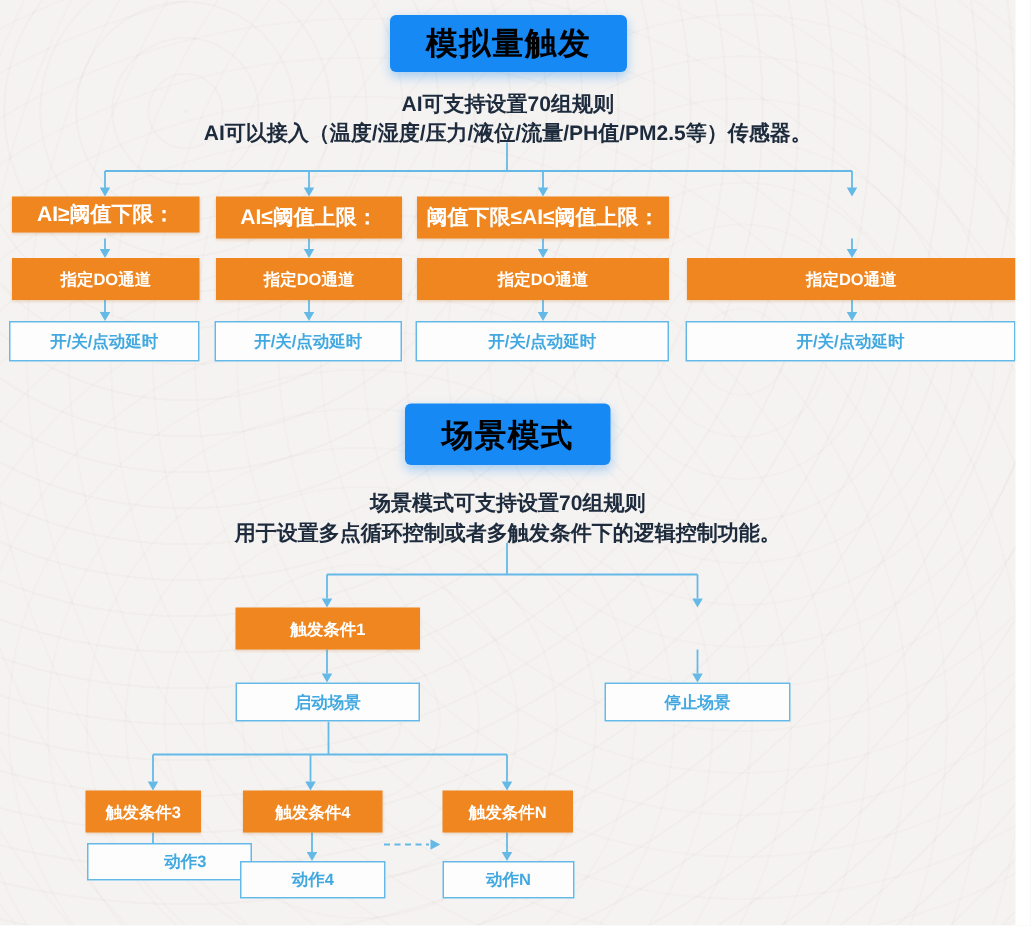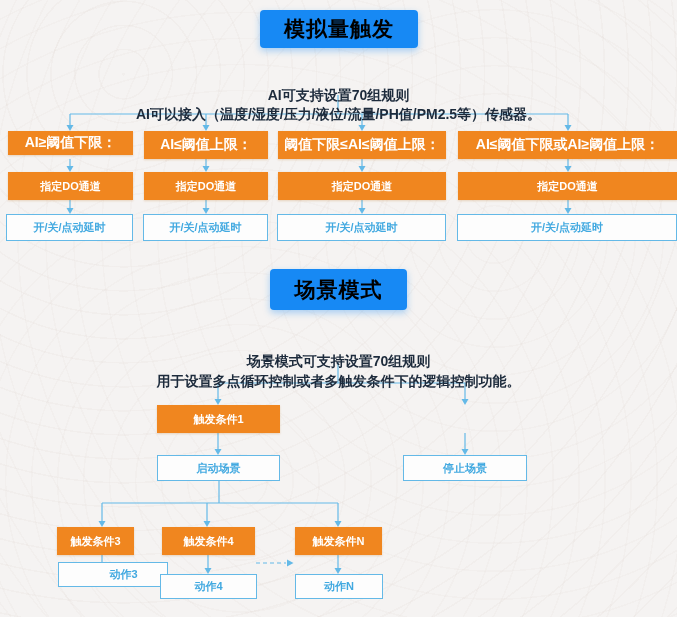--- a/index.html
+++ b/index.html
@@ -23,21 +23,21 @@
     position:absolute;display:flex;align-items:center;justify-content:center;
     background:#f0861f;color:#fff;font-weight:bold;white-space:nowrap;
     box-shadow:0 1px 2px rgba(190,110,30,.25);
   }
   .bbox{
     position:absolute;display:flex;align-items:center;justify-content:center;
     background:#fdfdfd;border:1px solid #64b9e7;color:#42a9e0;font-weight:bold;white-space:nowrap;
   }
   .desc{
     position:absolute;left:0;width:677px;text-align:center;
-    color:#1d2b3c;font-weight:bold;font-size:14px;line-height:18px;white-space:nowrap;margin-top:26px;
+    color:#1d2b3c;font-weight:bold;font-size:14px;line-height:18px;white-space:nowrap;
   }
   .fs14{font-size:14px}.fs15{font-size:11px}.fs21{font-size:21px}
 </style>
 </head>
 <body>
 
 <div class="stage">
 
   <svg class="wires" width="687" height="617" viewBox="0 0 687 617">
     <g stroke="#64b9e7" stroke-width="1.2" fill="none">
@@ -99,21 +99,20 @@
   </svg>
 
   <div class="btn fs21" style="left:260px;top:10px;width:158px;height:38px;">模拟量触发</div>
 
   <div class="desc" style="top:60px;">AI可支持设置70组规则</div>
   <div class="desc" style="top:79px;text-align:center;">AI可以接入（温度/湿度/压力/液位/流量/PH值/PM2.5等）传感器。</div>
 
   <div class="obox fs14" style="left:8px;top:131px;width:125px;height:24px;">AI≥阈值下限：</div>
   <div class="obox fs14" style="left:144px;top:131px;width:124px;height:28px;">AI≤阈值上限：</div>
   <div class="obox fs14" style="left:278px;top:131px;width:168px;height:28px;">阈值下限≤AI≤阈值上限：</div>
-  <div class="obox fs14" style="left:458px;top:131px;width:219px;height:28px;">AI≤阈值下限或AI≥阈值上限：</div>
 
   <div class="obox fs15" style="left:8px;top:172px;width:125px;height:28px;">指定DO通道</div>
   <div class="obox fs15" style="left:144px;top:172px;width:124px;height:28px;">指定DO通道</div>
   <div class="obox fs15" style="left:278px;top:172px;width:168px;height:28px;">指定DO通道</div>
   <div class="obox fs15" style="left:458px;top:172px;width:219px;height:28px;">指定DO通道</div>
 
   <div class="bbox fs15" style="left:6px;top:214px;width:125px;height:25px;">开/关/点动延时</div>
   <div class="bbox fs15" style="left:143px;top:214px;width:123px;height:25px;">开/关/点动延时</div>
   <div class="bbox fs15" style="left:277px;top:214px;width:167px;height:25px;">开/关/点动延时</div>
   <div class="bbox fs15" style="left:457px;top:214px;width:218px;height:25px;">开/关/点动延时</div>

